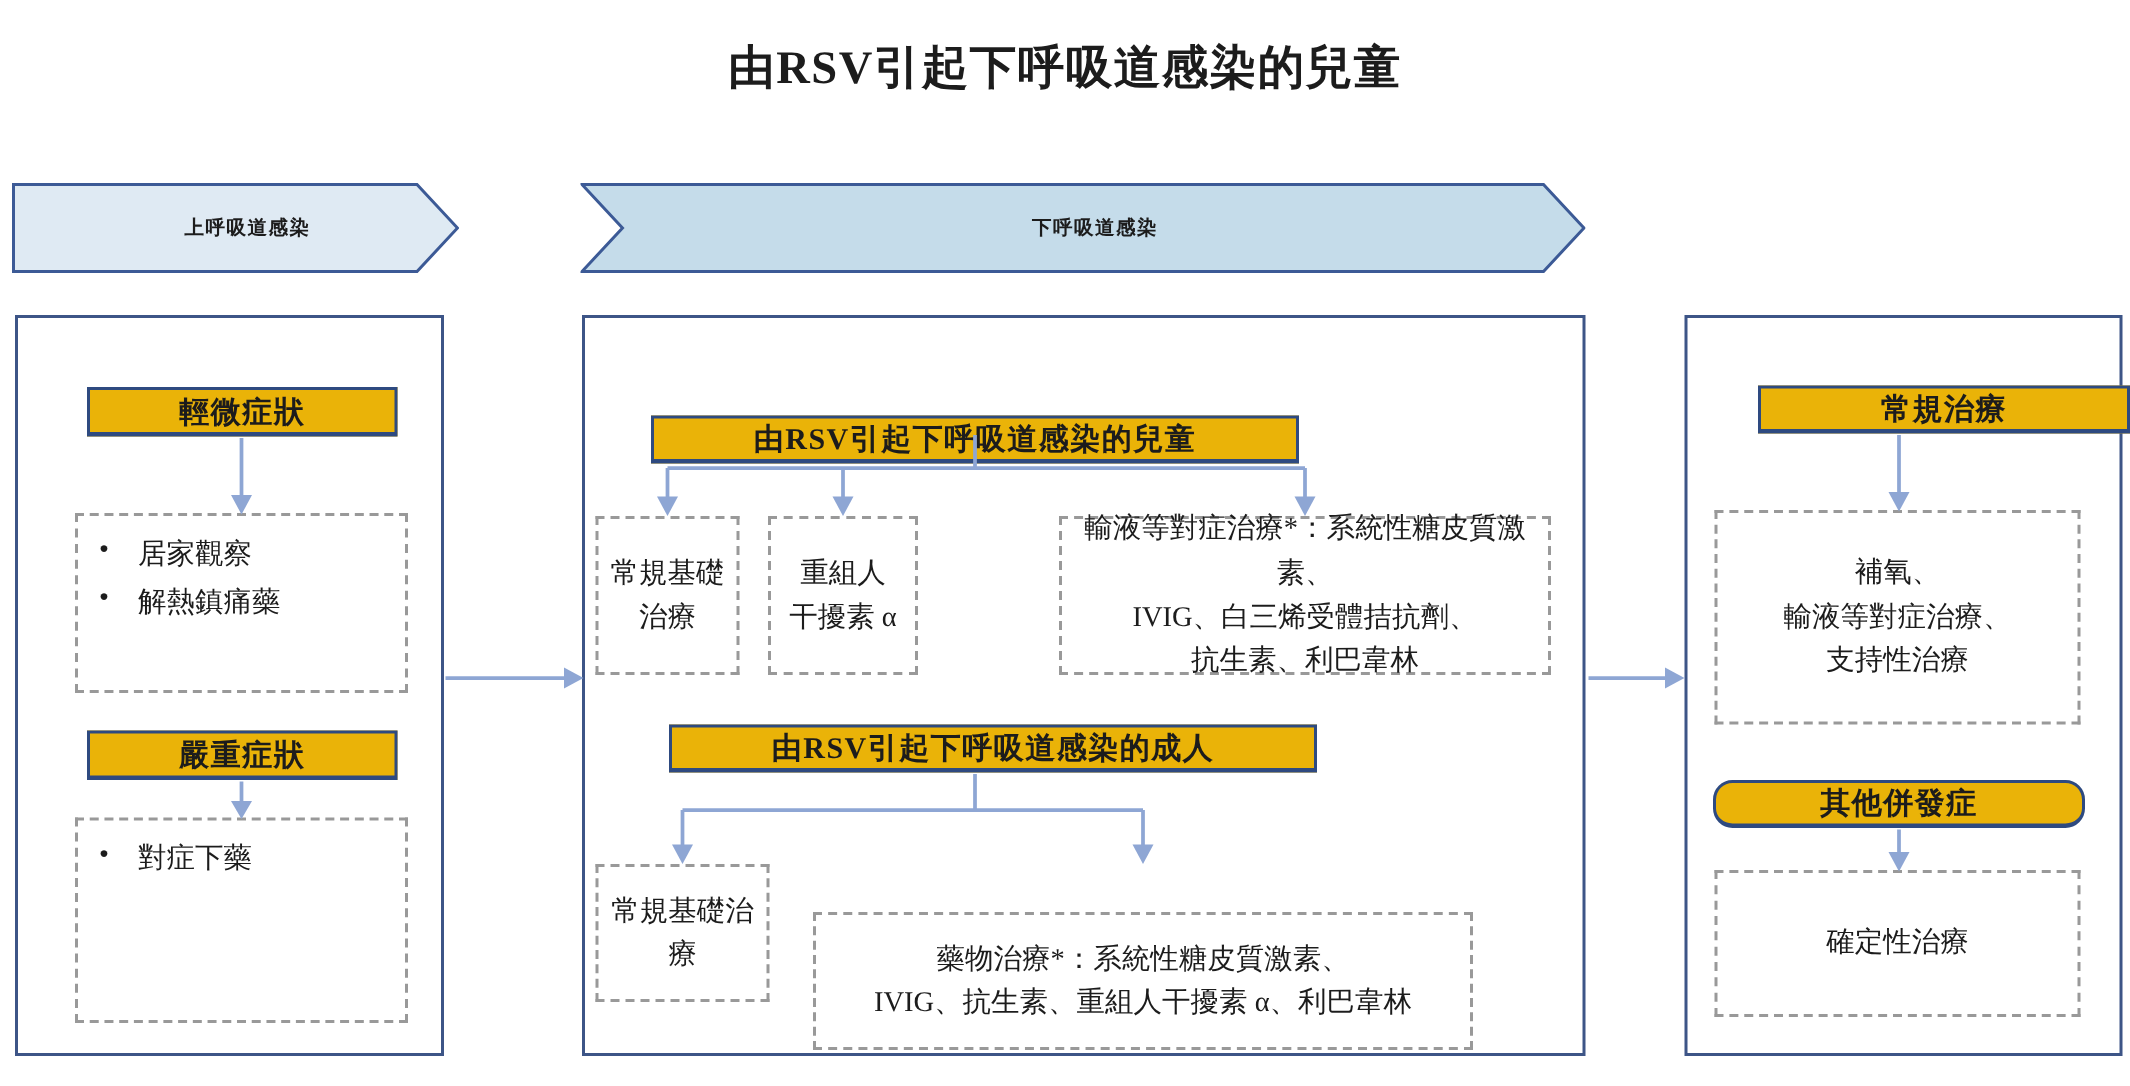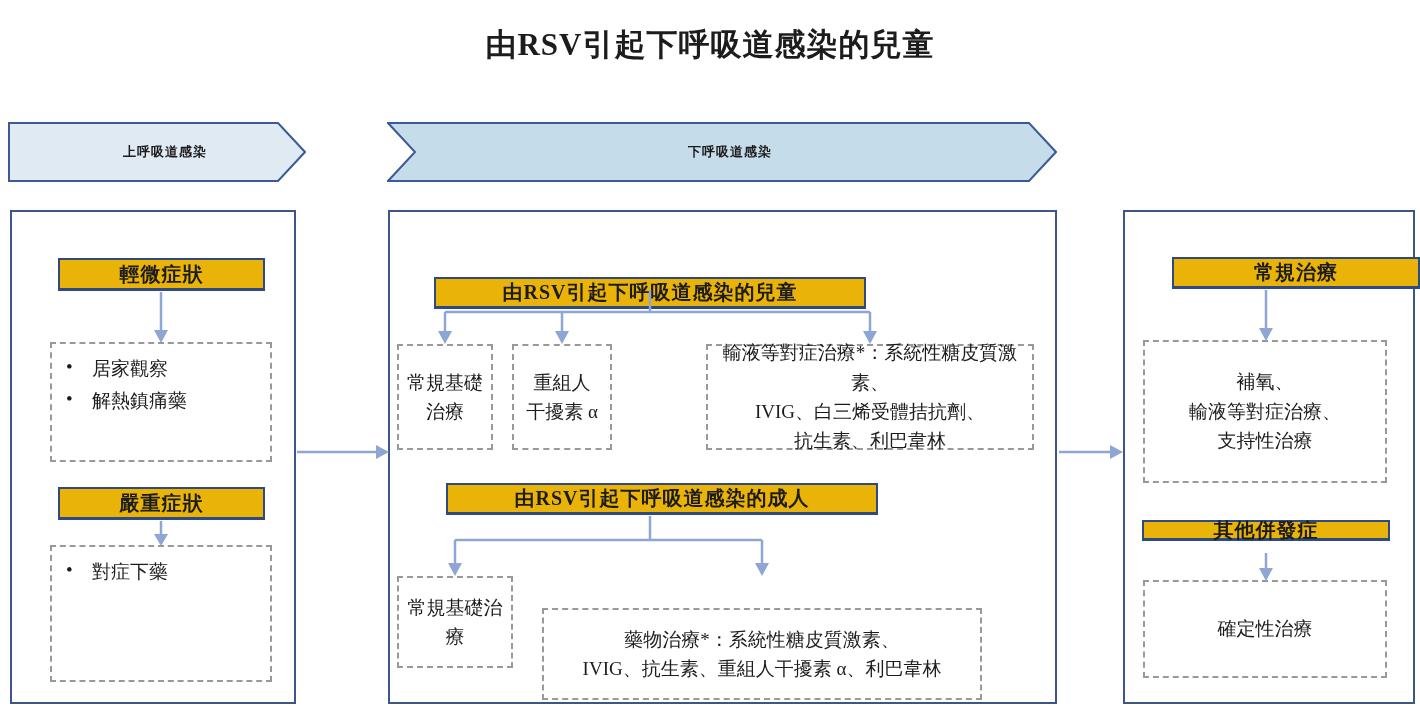--- a/index.html
+++ b/index.html
@@ -58,21 +58,21 @@
     display: flex; align-items: center; justify-content: center;
     font-size: 20px; font-weight: bold;
     letter-spacing: 1px;
     z-index: 3;
   }
   .hbox-mild    { left: 58px;   top: 258px; width: 207px; height: 33px; }
   .hbox-severe  { left: 58px;   top: 487px; width: 207px; height: 33px; }
   .hbox-child   { left: 434px;  top: 257px; width: 432px; height: 32px; margin-top: 20px; }
   .hbox-adult   { left: 434px;  top: 483px; width: 432px; height: 32px; margin-left: 12px; }
   .hbox-routine { left: 1172px; top: 257px; width: 248px; height: 32px; }
-  .hbox-compl   { left: 1142px; top: 520px; width: 248px; height: 21px; }
+  .hbox-compl   { left: 1142px; top: 520px; width: 248px; height: 32px; border-radius: 13px; }
   
   .dbox {
     position: absolute;
     border: 2px dashed #999999;
     background: #ffffff;
     font-size: 19px;
     z-index: 2;
   }
   .dbox.centered {
     display: flex; flex-direction: column;

